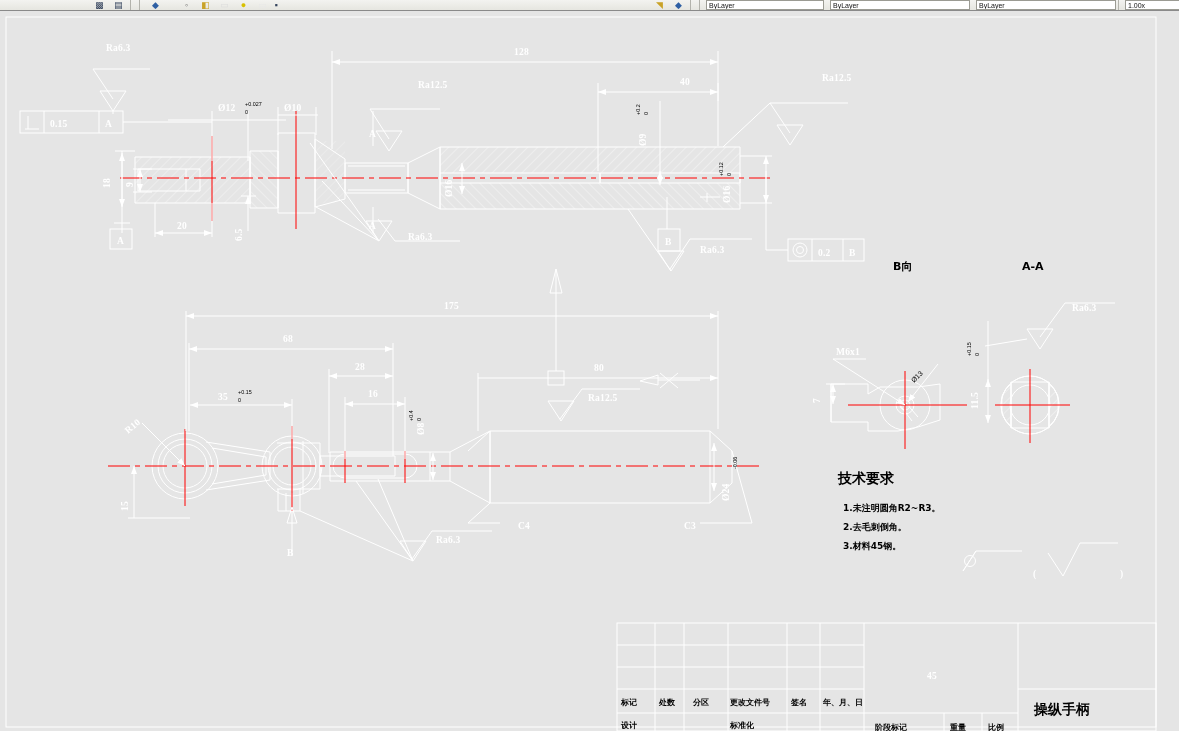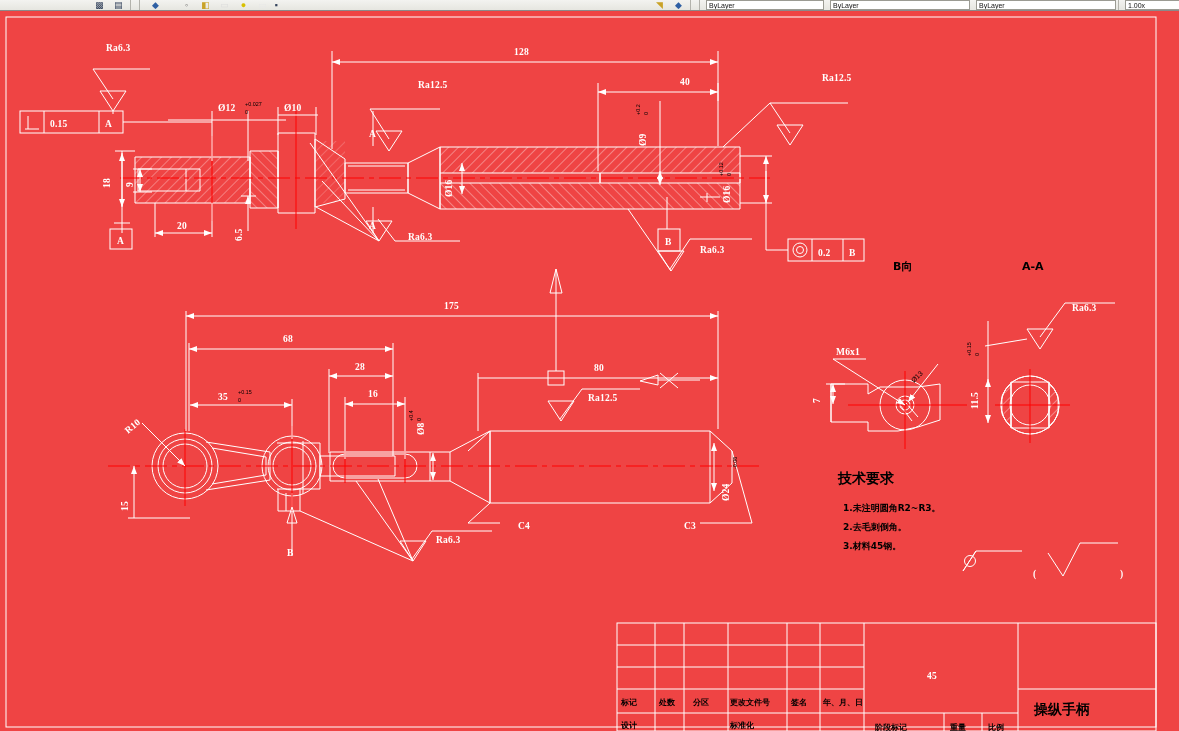--- a/index.html
+++ b/index.html
@@ -39,21 +39,21 @@
     font-size: 7px; line-height: 9px; color: #111;
     padding-left: 2px; overflow: hidden; white-space: nowrap;
     margin-bottom: 0px;
   }
   .tb-spacer { flex: 0 0 auto; }
 
   
   #canvas {
     position: absolute; left: 0; top: 11px;
     width: 1179px; height: 720px;
-    background: #ef4444;
+    background: #e5e5e5;
     overflow: hidden;
   }
   #canvas svg { display: block; }
   .lbl {
     font-family: "Liberation Serif", serif;
     fill: #ffffff;
     font-size: 9.5px;
     font-weight: 700;
     letter-spacing: 0.2px;
   }

